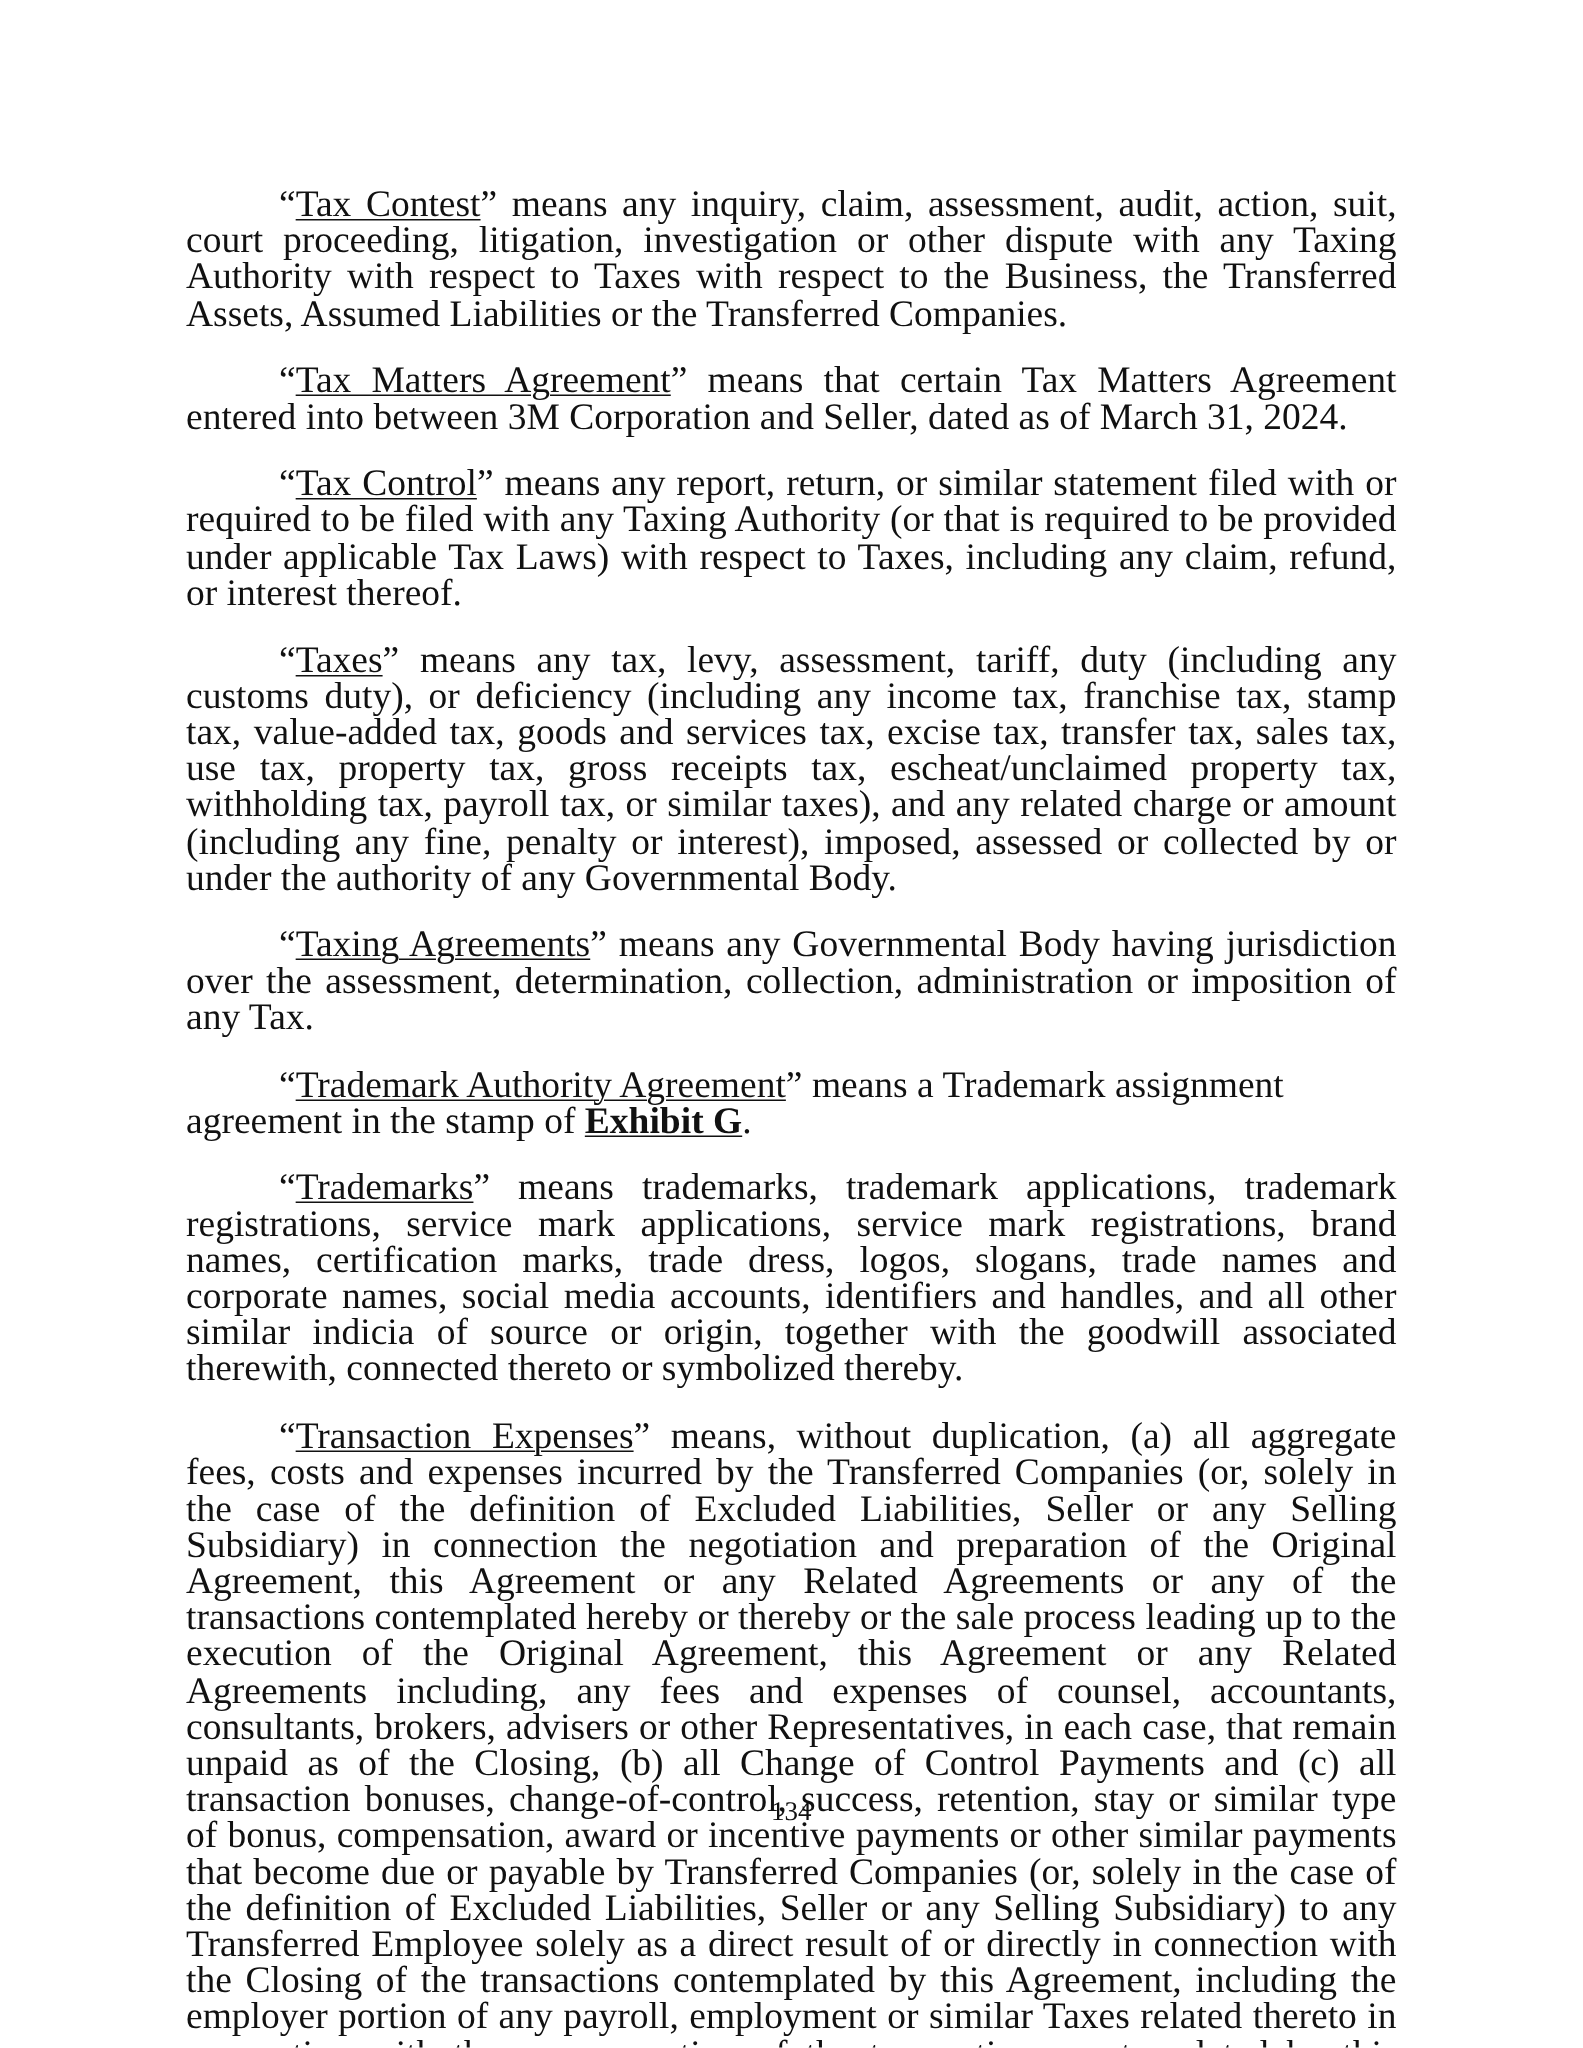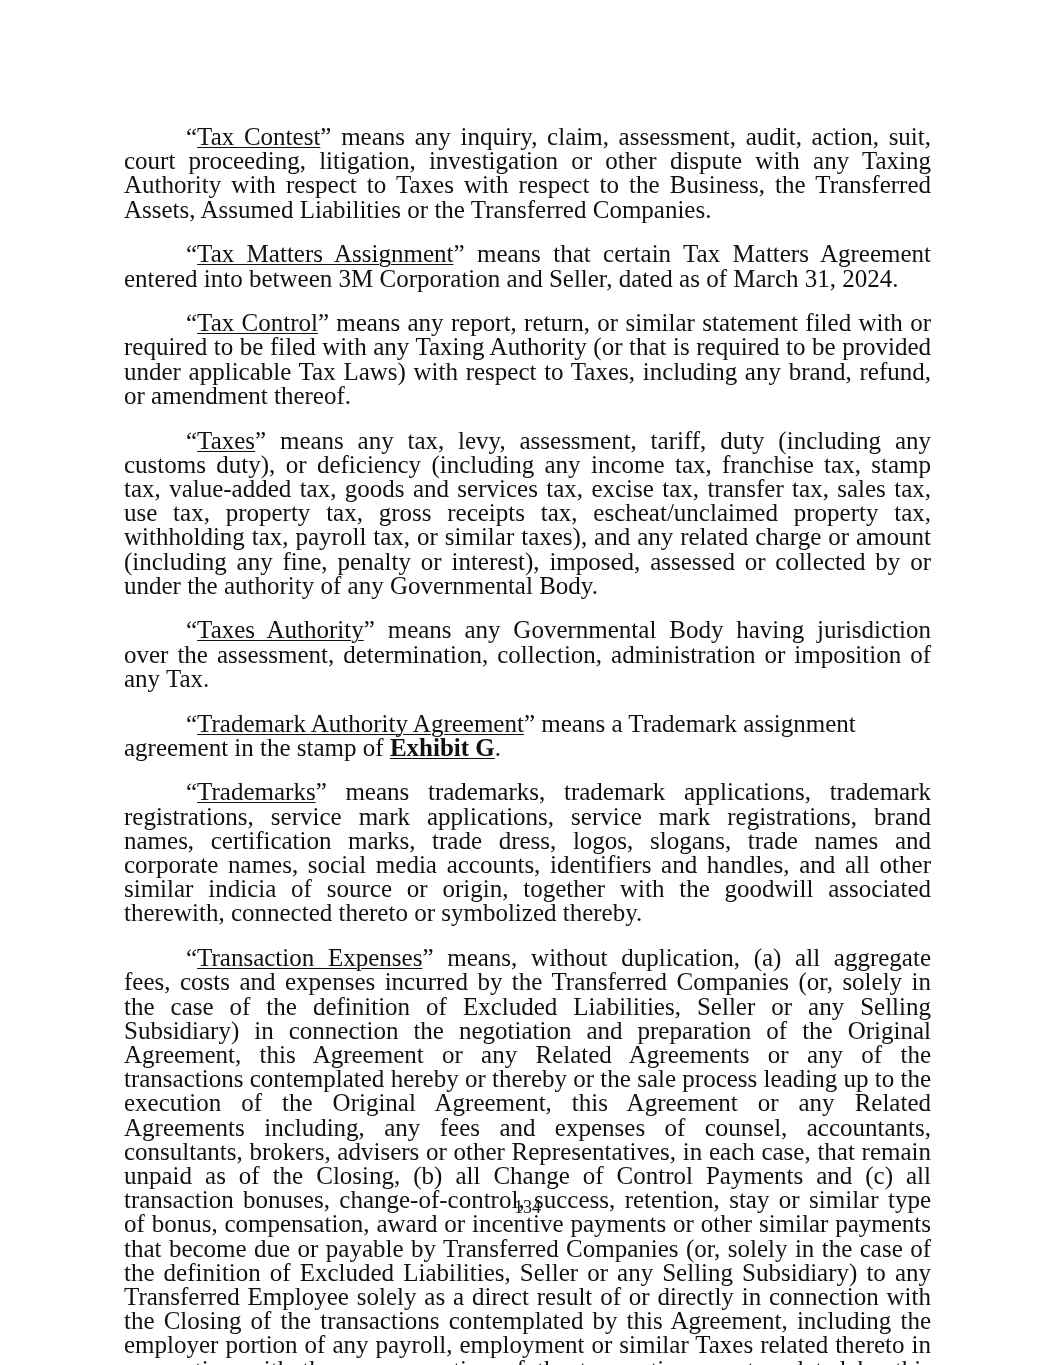--- a/index.html
+++ b/index.html
@@ -55,27 +55,27 @@
     color: #111111;
   }
 </style>
 </head>
 <body>
 
 <div class="page">
 
   <p class="para"><span>“</span><span class="term">Tax Contest</span><span>”</span><span> means any inquiry, claim, assessment, audit, action, suit, court proceeding, litigation, investigation or other dispute with any Taxing Authority with respect to Taxes with respect to the Business, the Transferred Assets, Assumed Liabilities or the Transferred Companies.</span></p>
 
-  <p class="para"><span>“</span><span class="term">Tax Matters Assignment</span><span>”</span><span> means that certain Tax Matters Agreement entered into between 3M Corporation and Seller, dated as of March 31, 2024.</span></p>
+  <p class="para"><span>“</span><span class="term">Tax Matters Agreement</span><span>”</span><span> means that certain Tax Matters Agreement entered into between 3M Corporation and Seller, dated as of March 31, 2024.</span></p>
 
-  <p class="para"><span>“</span><span class="term">Tax Control</span><span>”</span><span> means any report, return, or similar statement filed with or required to be filed with any Taxing Authority (or that is required to be provided under applicable Tax Laws) with respect to Taxes, including any brand, refund, or amendment thereof.</span></p>
+  <p class="para"><span>“</span><span class="term">Tax Control</span><span>”</span><span> means any report, return, or similar statement filed with or required to be filed with any Taxing Authority (or that is required to be provided under applicable Tax Laws) with respect to Taxes, including any claim, refund, or interest thereof.</span></p>
 
   <p class="para"><span>“</span><span class="term">Taxes</span><span>”</span><span> means any tax, levy, assessment, tariff, duty (including any customs duty), or deficiency (including any income tax, franchise tax, stamp tax, value-added tax, goods and services tax, excise tax, transfer tax, sales tax, use tax, property tax, gross receipts tax, escheat/unclaimed property tax, withholding tax, payroll tax, or similar taxes), and any related charge or amount (including any fine, penalty or interest), imposed, assessed or collected by or under the authority of any Governmental Body.</span></p>
 
-  <p class="para"><span>“</span><span class="term">Taxes Authority</span><span>”</span><span> means any Governmental Body having jurisdiction over the assessment, determination, collection, administration or imposition of any Tax.</span></p>
+  <p class="para"><span>“</span><span class="term">Taxing Agreements</span><span>”</span><span> means any Governmental Body having jurisdiction over the assessment, determination, collection, administration or imposition of any Tax.</span></p>
 
   <p class="para" style="text-align:left"><span>“</span><span class="term">Trademark Authority Agreement</span><span>”</span><span> means a Trademark assignment agreement in the stamp of </span><span class="xref">Exhibit G</span><span>.</span></p>
 
   <p class="para"><span>“</span><span class="term">Trademarks</span><span>”</span><span> means trademarks, trademark applications, trademark registrations, service mark applications, service mark registrations, brand names, certification marks, trade dress, logos, slogans, trade names and corporate names, social media accounts, identifiers and handles, and all other similar indicia of source or origin, together with the goodwill associated therewith, connected thereto or symbolized thereby.</span></p>
 
   <p class="para last"><span>“</span><span class="term">Transaction Expenses</span><span>”</span><span> means, without duplication, (a) all aggregate fees, costs and expenses incurred by the Transferred Companies (or, solely in the case of the definition of Excluded Liabilities, Seller or any Selling Subsidiary) in connection the negotiation and preparation of the Original Agreement, this Agreement or any Related Agreements or any of the transactions contemplated hereby or thereby or the sale process leading up to the execution of the Original Agreement, this Agreement or any Related Agreements including, any fees and expenses of counsel, accountants, consultants, brokers, advisers or other Representatives, in each case, that remain unpaid as of the Closing, (b) all Change of Control Payments and (c) all transaction bonuses, change-of-control, success, retention, stay or similar type of bonus, compensation, award or incentive payments or other similar payments that become due or payable by Transferred Companies (or, solely in the case of the definition of Excluded Liabilities, Seller or any Selling Subsidiary) to any Transferred Employee solely as a direct result of or directly in connection with the Closing of the transactions contemplated by this Agreement, including the employer portion of any payroll, employment or similar Taxes related thereto in connection with the consummation of the transactions contemplated by this Agreement provided, in the case of each of </span><span class="xref">clauses (a)</span><span>,</span></p>
 
 </div>
 
 <div class="page-number">134</div>

